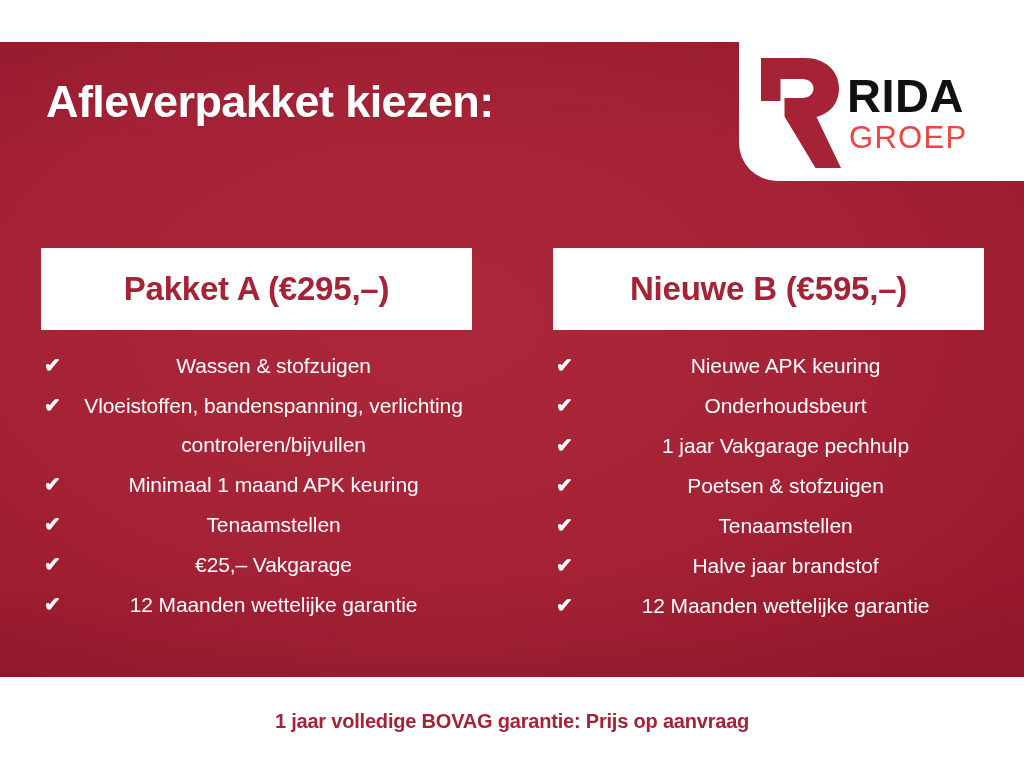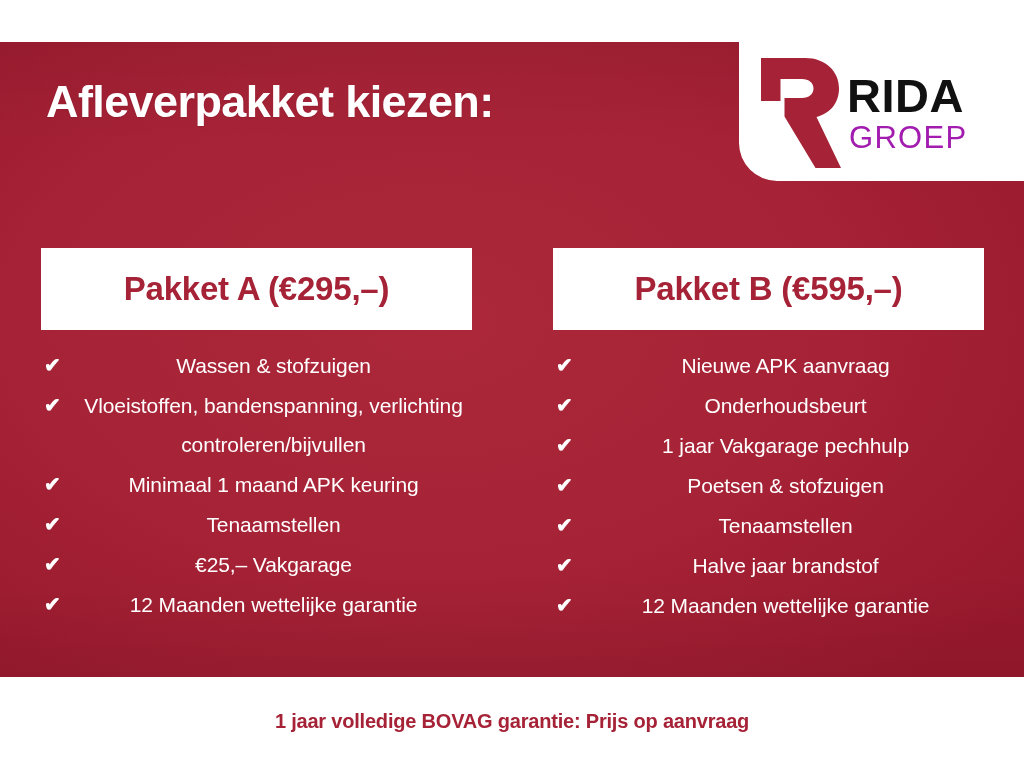--- a/index.html
+++ b/index.html
@@ -91,21 +91,21 @@
   .logo-rida {
     font-size: 47px;
     font-weight: 700;
     color: #111111;
     letter-spacing: 0.5px;
     line-height: 0.95;
   }
   .logo-groep {
     font-size: 31px;
     font-weight: 400;
-    color: #a21caf;
+    color: #ef4444;
     letter-spacing: 1.3px;
     line-height: 1.0;
     margin-top: 3px;
     margin-left: 2px;
   }
 
   
   .columns {
     position: absolute;
     left: 0;
@@ -234,25 +234,25 @@
           <span class="feature-text">€25,– Vakgarage</span>
         </li>
         <li class="feature-item">
           <span class="check-icon">✔</span>
           <span class="feature-text">12 Maanden wettelijke garantie</span>
         </li>
       </ul>
     </div>
 
     <div class="column col-b">
-      <div class="pkg-header">Pakket B (€595,–)</div>
+      <div class="pkg-header">Nieuwe B (€595,–)</div>
       <ul class="feature-list">
         <li class="feature-item">
           <span class="check-icon">✔</span>
-          <span class="feature-text">Nieuwe APK aanvraag</span>
+          <span class="feature-text">Nieuwe APK keuring</span>
         </li>
         <li class="feature-item">
           <span class="check-icon">✔</span>
           <span class="feature-text">Onderhoudsbeurt</span>
         </li>
         <li class="feature-item">
           <span class="check-icon">✔</span>
           <span class="feature-text">1 jaar Vakgarage pechhulp</span>
         </li>
         <li class="feature-item">

